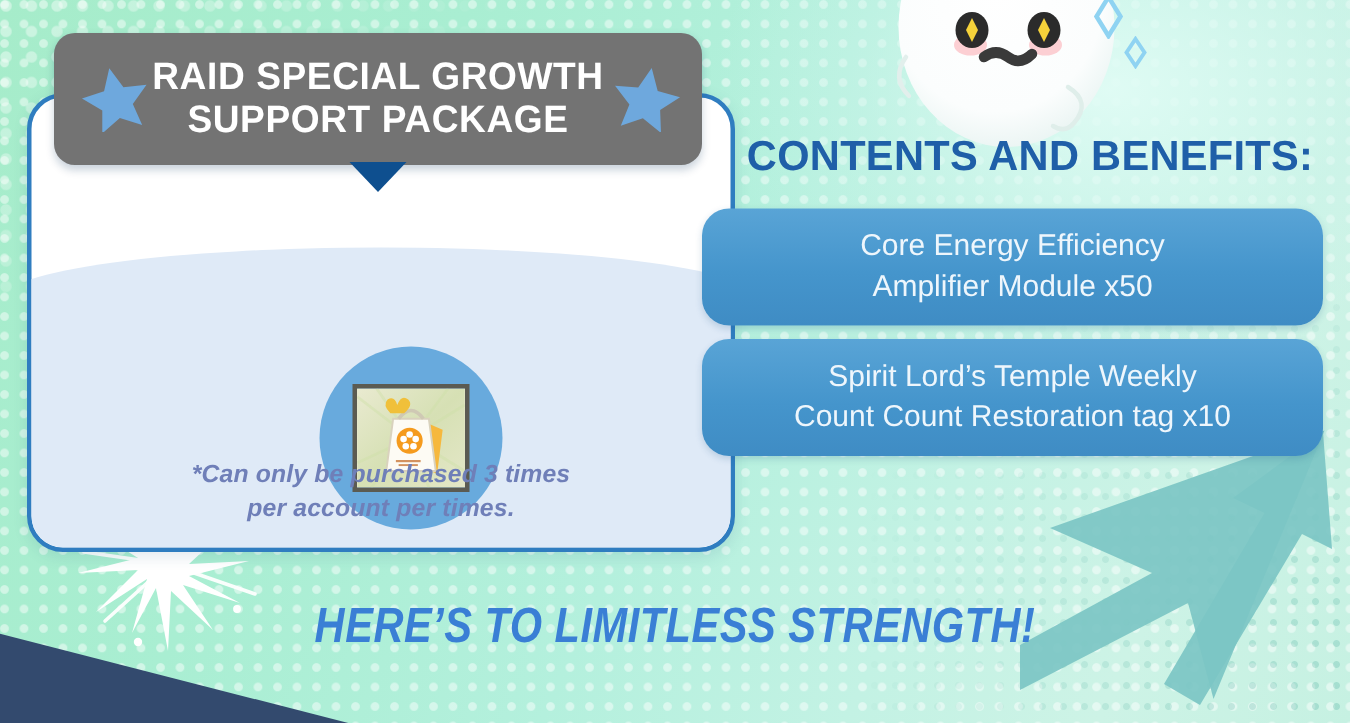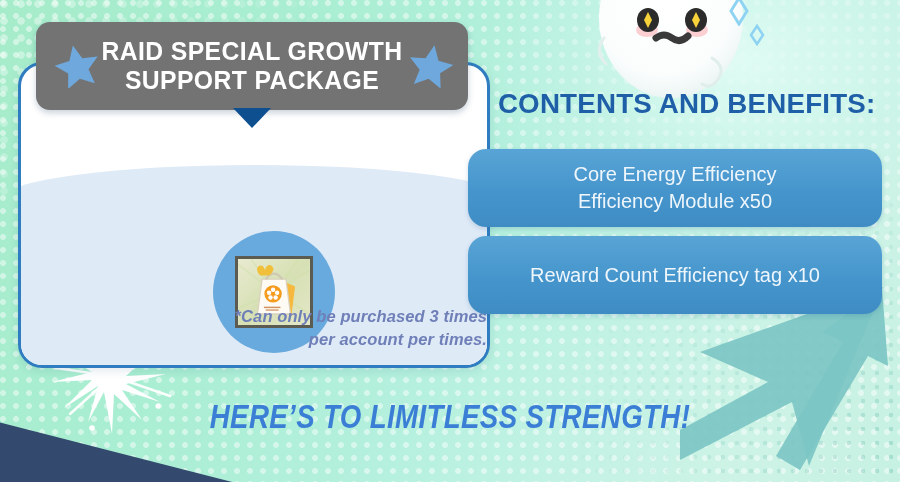--- a/index.html
+++ b/index.html
@@ -71,21 +71,21 @@
   }
   .item-frame{
     position:absolute;left:22px;top:25px;width:78px;height:72px;
     border:3px solid #5b5b52;
     background:linear-gradient(135deg,#e6e7c9 0%,#edeed6 40%,#dfe2c0 100%);
     box-sizing:border-box;
     overflow:hidden;
   }
   .note{
     position:absolute;left:0;right:0;top:240px;
-    text-align:right;
+    text-align:center;
     font-style:italic;font-weight:700;font-size:16.5px;line-height:1.38;
     color:#6f7fb8;letter-spacing:.1px;
   }
 
   
   .banner{
     position:absolute;left:36px;top:22px;width:432px;height:88px;
     background:#737373;border-radius:14px;
     box-shadow:0 3px 6px rgba(10,50,90,.22);
   }
@@ -113,21 +113,21 @@
     white-space:nowrap;
     transform:scaleX(.99);
   }
   .pill{
     position:absolute;left:468px;width:414px;
     border-radius:18px;
     background:linear-gradient(180deg,#59a4d6 0%,#4595cc 55%,#3f8cc4 100%);
     box-shadow:0 2px 5px rgba(30,90,140,.20);
     display:flex;align-items:center;justify-content:center;
     color:#eef6fc;text-align:center;
-    font-size:20px;line-height:1.35;font-weight:400;margin-top:10px;
+    font-size:20px;line-height:1.35;font-weight:400;
   }
   .pill1{top:139px;height:78px;}
   .pill2{top:226px;height:78px;}
 
   
   .tagline{
     position:absolute;left:0;right:0;top:398px;
     text-align:center;
     color:#3a7fd5;
     font-weight:700;font-style:italic;
@@ -276,26 +276,27 @@
     </div>
   </div>
   <div class="banner-notch" style="left:252px;"></div>
 
   
   <div class="contents-head">Contents and Benefits:</div>
 
   <div class="pill pill1">
     <div>
       <div>Core Energy Efficiency</div>
-      <div>Efficiency Module x50</div>
+      <div>Amplifier Module x50</div>
     </div>
   </div>
 
   <div class="pill pill2">
     <div>
-      <div>Reward Count Efficiency tag x10</div>
+      <div>Spirit Lord’s Temple Weekly</div>
+      <div>Count Count Restoration tag x10</div>
     </div>
   </div>
 
   
   <div class="tagline">Here’s to Limitless Strength!</div>
 
 </div>
 
 </body></html>

